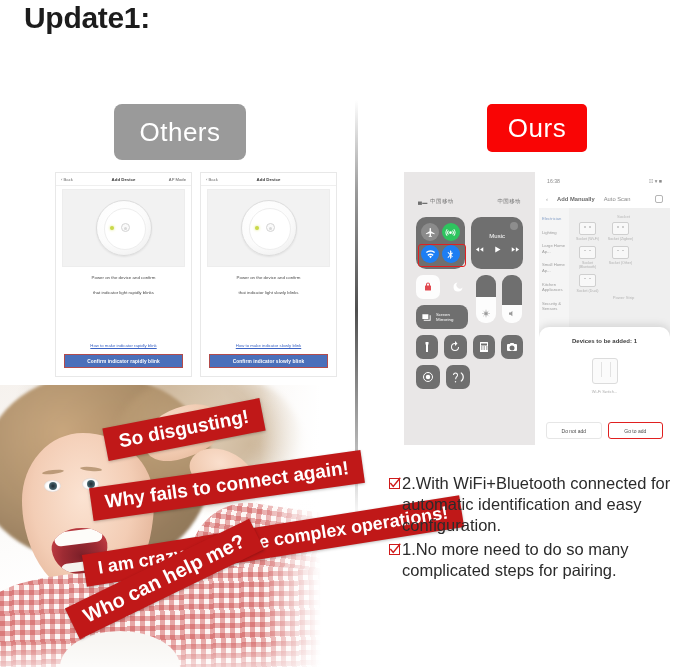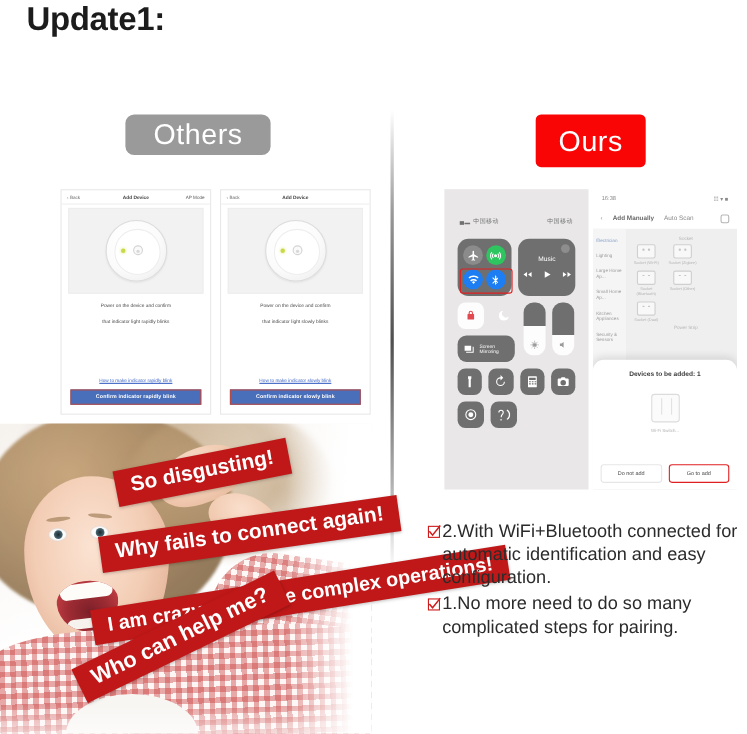--- a/index.html
+++ b/index.html
@@ -65,21 +65,21 @@
     justify-content: center;
     color: #ffffff;
     font-size: 26px;
     font-weight: 400;
     letter-spacing: 0.5px;
   }
   .badge-others {
     left: 114px;
     top: 104px;
     width: 132px;
-    height: 37px;
+    height: 56px;
     background: #9a9a9a;
     border-radius: 8px;
   }
   .badge-ours {
     left: 487px;
     top: 104px;
     width: 100px;
     height: 48px;
     background: #f90505;
     border-radius: 5px;

